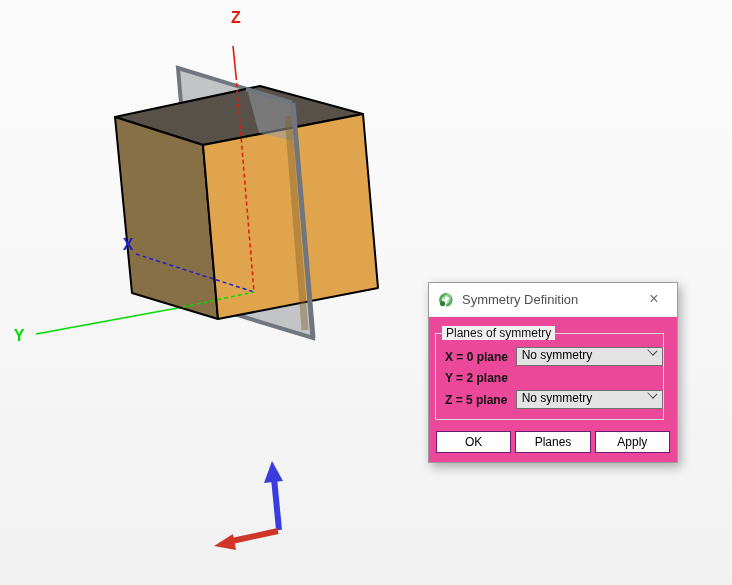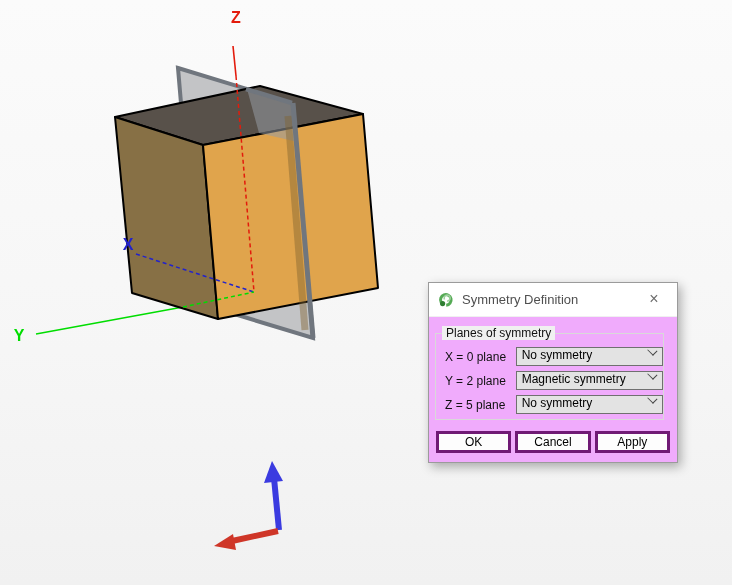--- a/index.html
+++ b/index.html
@@ -6,21 +6,21 @@
   body{
     width:732px;height:585px;position:relative;overflow:hidden;
     background:linear-gradient(180deg,#fbfbfb 0%,#f6f6f6 60%,#f1f1f1 100%);
     font-family:"Liberation Sans", sans-serif;
   }
   #viewport{position:absolute;left:0;top:0;width:732px;height:585px;}
 
   
   .dialog{
     position:absolute;left:428px;top:282px;width:250px;height:181px;
-    background:#f0abfc;border:1px solid #9b9b9b;
+    background:#ec4899;border:1px solid #9b9b9b;
     box-shadow:3px 4px 10px rgba(0,0,0,0.30);
     box-sizing:border-box;font-size:12px;color:#000;
   }
   .titlebar{
     height:33px;background:#ffffff;display:flex;align-items:center;
     padding:0 0 0 9px;position:relative;border-bottom:1px solid #f0f0f0;
   }
   .titlebar .title{margin-left:8px;font-size:13px;color:#4f4f4f;}
   .close-btn{
     position:absolute;right:6px;top:0;width:34px;height:32px;
@@ -30,35 +30,35 @@
   .groupbox{
     position:absolute;left:6px;top:50px;width:229px;height:87px;
     border:1px solid #d9d9d9;box-sizing:border-box;
   }
   .legend{
     position:absolute;top:-8px;left:6px;background:#f0f0f0;
     padding:0 4px;font-size:12px;color:#111;line-height:14px;
   }
   .row{display:flex;align-items:center;margin:0 0 5px 9px;}
   .row:first-of-type{margin-top:13px;}
-  .row .lbl{width:71px;color:#111;}
+  .row .lbl{width:71px;color:#111;font-weight:bold;}
   .combo{
     width:148px;height:19px;background:#e3e3e3;border:1px solid #707070;
     box-sizing:border-box;display:flex;
     justify-content:space-between;padding:0 7px 0 5px;color:#000;
   }
   .chev{
     width:7px;height:7px;border-right:1.4px solid #454545;border-bottom:1.4px solid #454545;
     transform:rotate(45deg) translateY(-2px) scale(1,.8);flex:0 0 auto;
   }
   .btnrow{
     position:absolute;left:7px;right:7px;bottom:9px;display:flex;gap:4px;
   }
   .btn{
-    flex:1;height:22px;background:#fdfdfd;border:3px solid #701a75;
+    flex:1;height:22px;background:#fdfdfd;border:1px solid #701a75;
     display:flex;align-items:center;justify-content:center;
     font-size:12px;color:#000;box-sizing:border-box;
   }
 </style>
 </head>
 <body>
 
 <svg id="viewport" viewBox="0 0 732 585" xmlns="http://www.w3.org/2000/svg">
 
   <polygon points="178,68 293,103 313,338 198,303" stroke-width="4" fill="#c3c4c6" stroke="#70767e"></polygon>
@@ -110,33 +110,29 @@
     <div class="row">
       <span class="lbl">X = 0 plane</span>
       <div class="combo">
         <span>No symmetry</span>
         <span class="chev"></span>
       </div>
     </div>
 
     <div class="row">
       <span class="lbl">Y = 2 plane</span>
-      <div class="combo">
-        <span>Magnetic symmetry</span>
-        <span class="chev"></span>
-      </div>
     </div>
 
     <div class="row">
       <span class="lbl">Z = 5 plane</span>
       <div class="combo">
         <span>No symmetry</span>
         <span class="chev"></span>
       </div>
     </div>
   </div>
 
   <div class="btnrow">
     <div class="btn">OK</div>
-    <div class="btn">Cancel</div>
+    <div class="btn">Planes</div>
     <div class="btn">Apply</div>
   </div>
 </div>
 
 </body></html>

